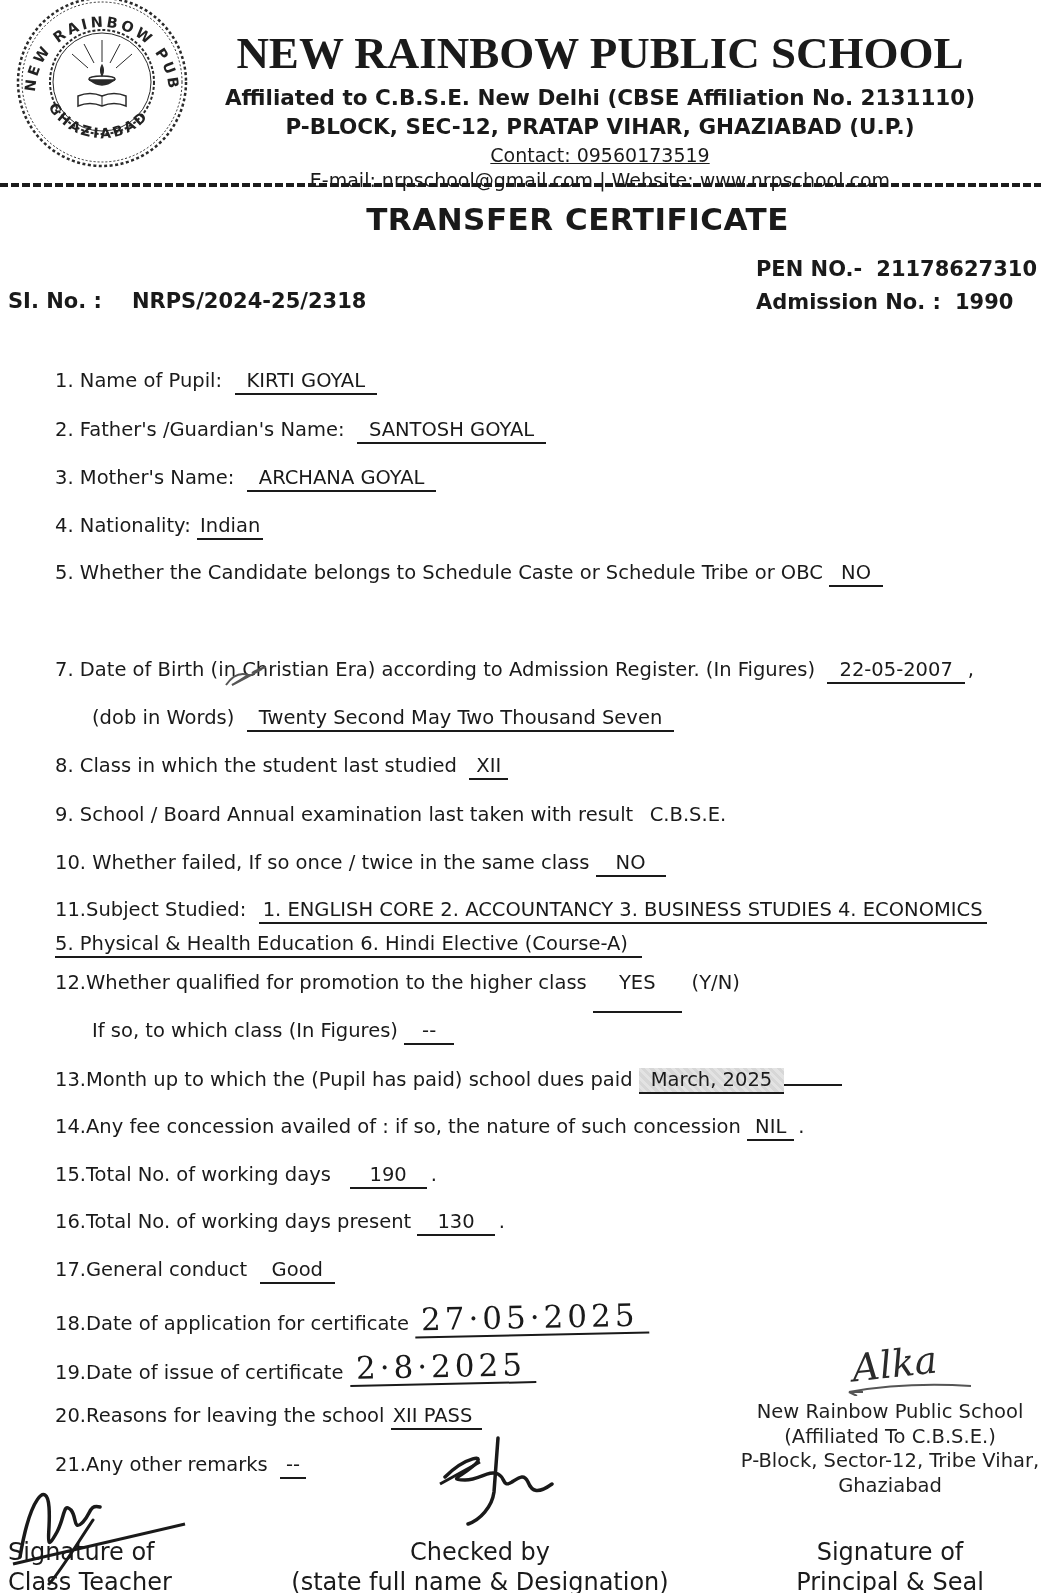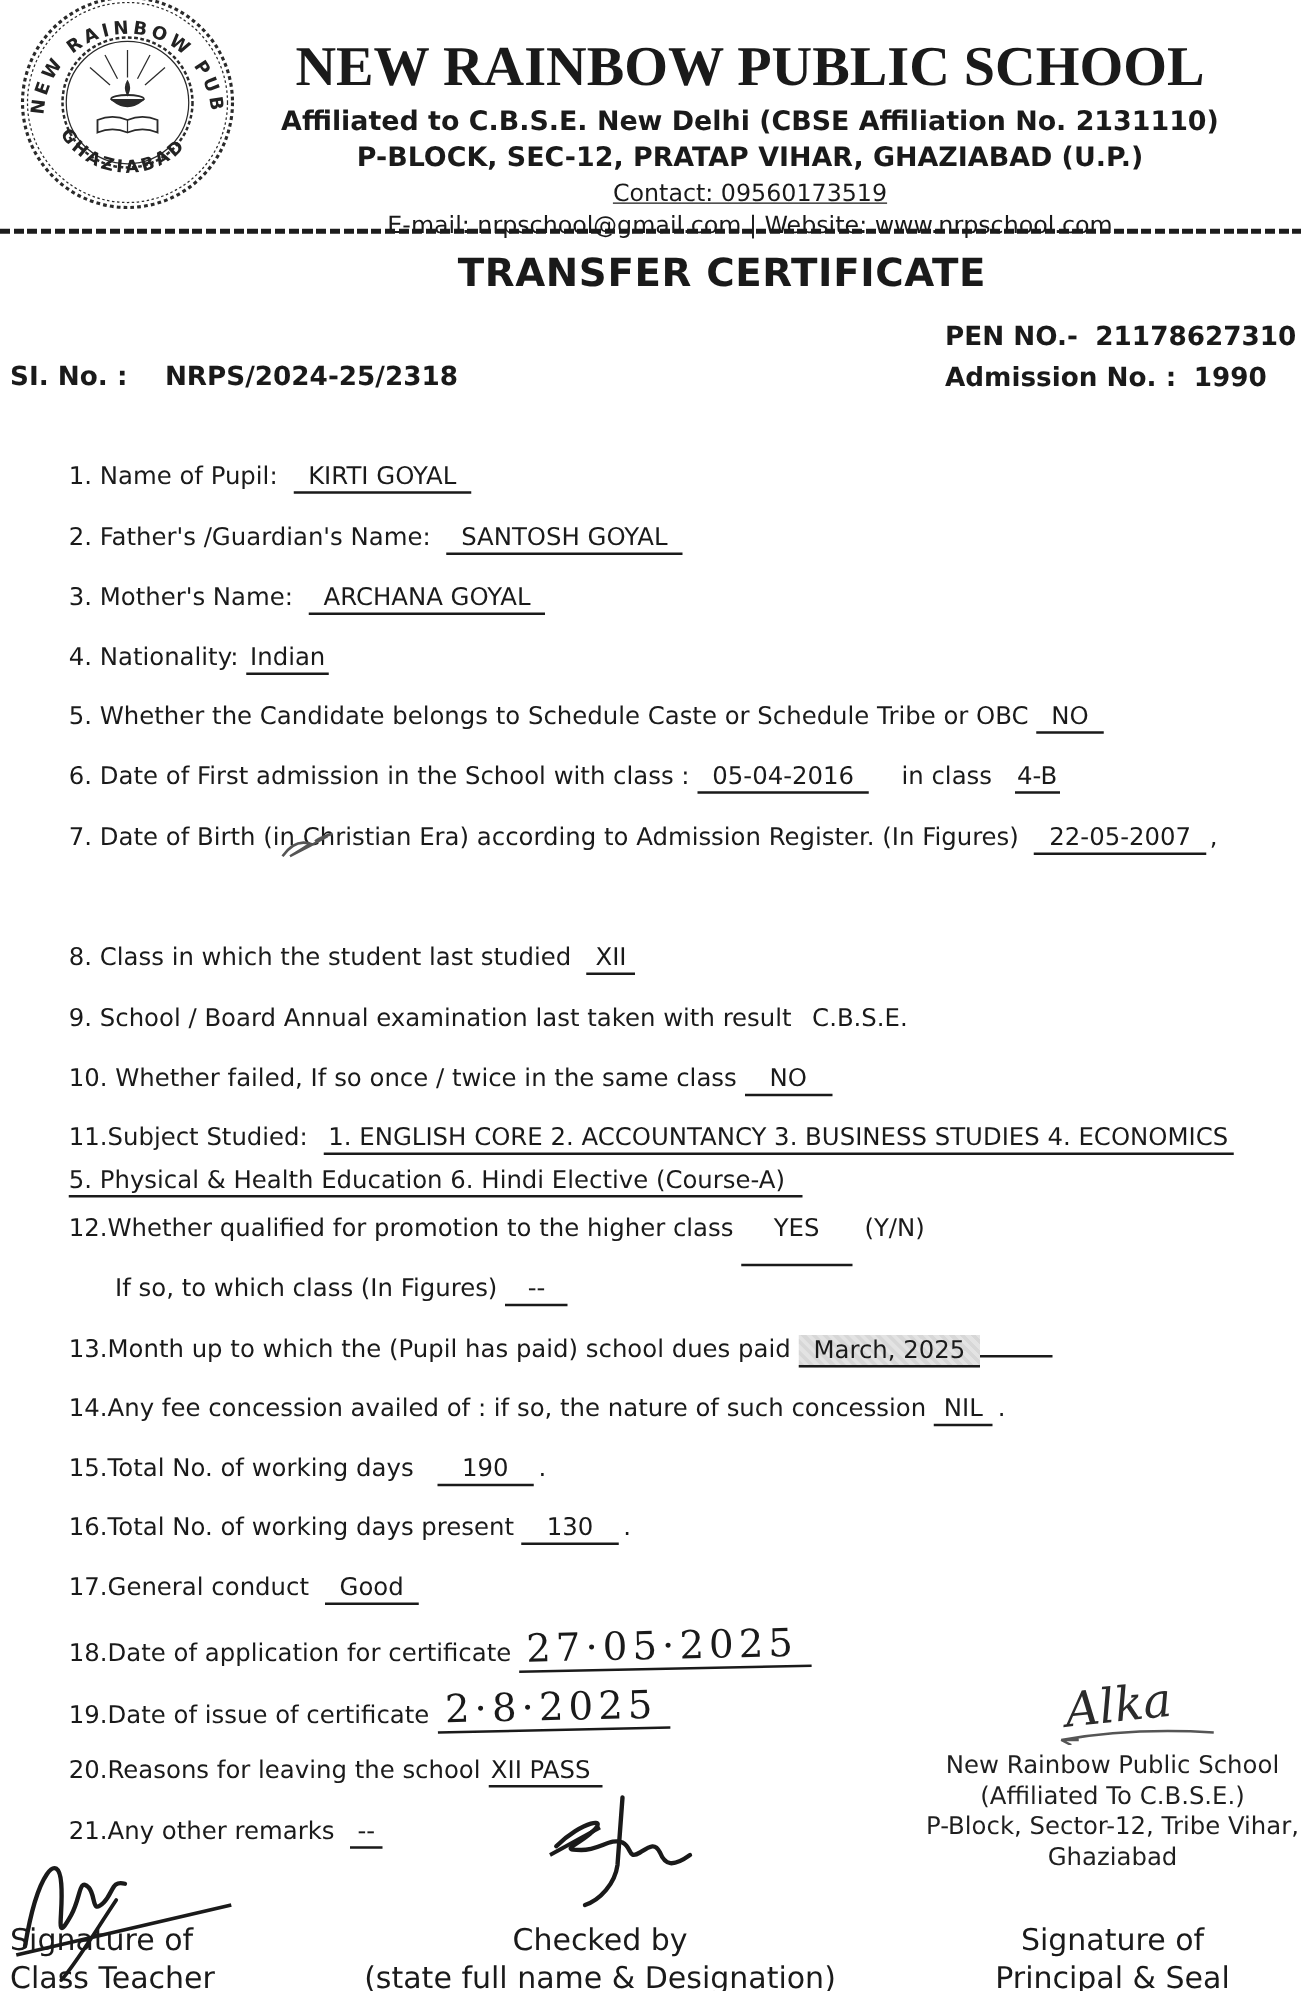--- a/index.html
+++ b/index.html
@@ -133,32 +133,32 @@
   </div>
 
   <div class="row" style="top:513px">
     <span>4. Nationality:</span>&nbsp;<span class="val" style="padding:0 3px 1px 3px">Indian</span>
   </div>
 
   <div class="row" style="top:560px">
     <span>5. Whether the Candidate belongs to Schedule Caste or Schedule Tribe or OBC</span>&nbsp;<span class="val">NO</span>
   </div>
 
-  <div class="row" style="top:608px">
-    <span>6. Date of First admission in the School with class :</span>&nbsp;<span class="val">05-04-2016</span><span class="gap"></span><span>in class</span><span class="gap" style="width:18px"></span><span class="val" style="padding:0 2px 1px 2px">4-B</span>
-  </div>
 
   <div class="row" style="top:657px">
     <span>7. Date of Birth (in Christian Era) according to Admission Register. (In Figures)</span>&nbsp;&nbsp;<span class="val">22-05-2007</span><span class="suffix" style="margin-left:3px">,</span>
   </div>
 
   <svg class="sig-svg" style="left:222px; top:663px" width="48" height="26" viewBox="0 0 48 26">
     <path d="M4 22 Q14 8 26 12 Q20 16 10 22 Q26 14 40 6 M30 10 Q36 6 44 4" fill="none" stroke="#555" stroke-width="2"></path>
   </svg>
 
+  <div class="row indent" style="top:705px">
+    <span>(dob in Words)</span>&nbsp;&nbsp;<span class="val">Twenty Second May Two Thousand Seven</span>
+  </div>
 
   <div class="row" style="top:753px">
     <span>8. Class in which the student last studied</span>&nbsp;&nbsp;<span class="val" style="padding:0 7px 1px 7px">XII</span>
   </div>
 
   <div class="row" style="top:802px">
     <span>9. School / Board Annual examination last taken with result</span>&nbsp;&nbsp;<span class="val plain">C.B.S.E.</span>
   </div>
 
   <div class="row" style="top:850px">

